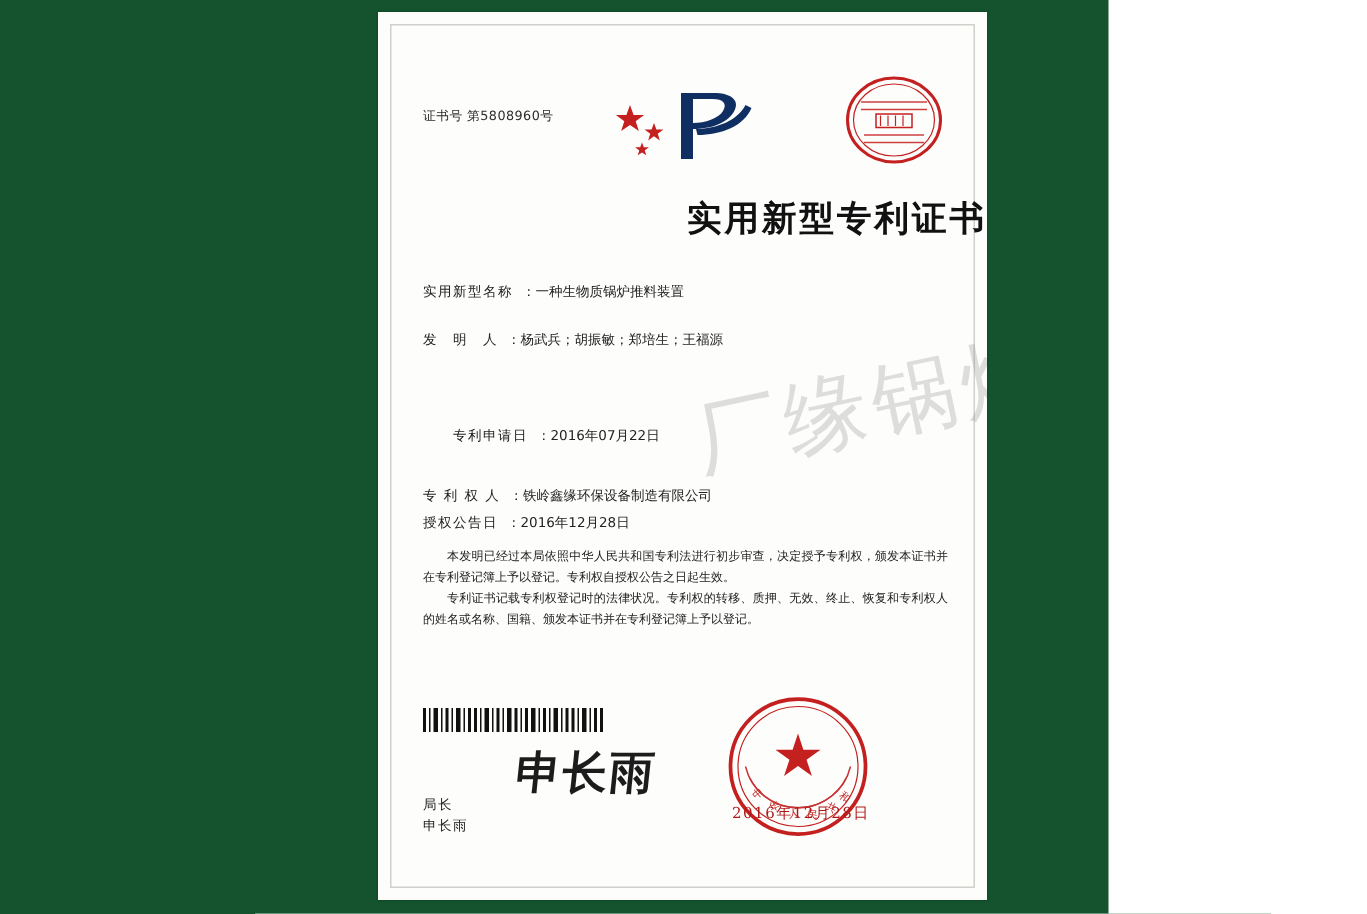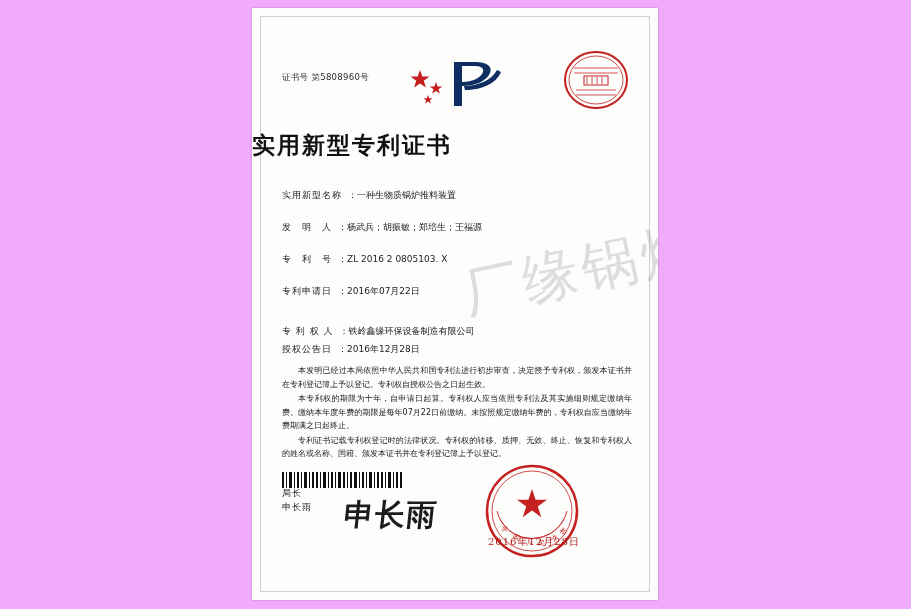--- a/index.html
+++ b/index.html
@@ -8,23 +8,23 @@
     background: #ffffff;
   }
   body {
     width: 911px;
     height: 609px;
     overflow: hidden;
     font-family: "DejaVu Sans", "Liberation Sans", sans-serif;
   }
   #page {
     position: relative;
-    width: 911px;
+    width: 739px;
     height: 609px;
-    background: #f0abfc;
+    background: #14532d;
   }
   
   #certificate {
     position: absolute;
     left: 252px;
     top: 8px;
     width: 406px;
     height: 592px;
     background: #fdfdfb;
     box-shadow: 0 0 2px rgba(0,0,0,0.25);
@@ -67,21 +67,21 @@
     top: 38px;
     width: 68px;
     height: 68px;
   }
   
   #cert-title {
     position: absolute;
     left: 0;
     right: 0;
     top: 122px;
-    text-align: left;
+    text-align: right;
     font-family: "DejaVu Serif", "Liberation Serif", serif;
     font-size: 23px;
     font-weight: bold;
     letter-spacing: 2px;
     color: #111;
   }
   
   .field {
     position: absolute;
     left: 30px;
@@ -125,21 +125,21 @@
   #barcode .bar {
     position: absolute;
     top: 0;
     bottom: 0;
     background: #111;
   }
   
   #sig-label {
     position: absolute;
     left: 30px;
-    top: 478px;
+    top: 522px;
     font-size: 9px;
     color: #222;
     line-height: 14px;
     letter-spacing: 1px;
   }
   #sig-name {
     position: absolute;
     left: 92px;
     top: 487px;
     font-family: "DejaVu Serif", "Liberation Serif", serif;
@@ -240,36 +240,32 @@
       </div>
 
       <div id="cert-title">实用新型专利证书</div>
 
       <div class="field" style="top:212px;">
         <span class="flabel">发　明　人</span><span class="fvalue">：杨武兵；胡振敏；郑培生；王福源</span>
       </div>
       <div class="field" style="top:180px;">
         <span class="flabel">实用新型名称</span><span class="fvalue">：一种生物质锅炉推料装置</span>
       </div>
-      <div class="field" style="top:244px;">
-        <span class="flabel">专　利　号</span><span class="fvalue">：ZL 2016 2 0805103. X</span>
-      </div>
-      <div class="field" style="top:276px;">
+      <div class="field" style="top:276px;margin-left:20px;">
         <span class="flabel">专利申请日</span><span class="fvalue">：2016年07月22日</span>
       </div>
       <div class="field" style="top:316px;">
         <span class="flabel">专 利 权 人</span><span class="fvalue">：铁岭鑫缘环保设备制造有限公司</span>
       </div>
       <div class="field" style="top:334px;">
         <span class="flabel">授权公告日</span><span class="fvalue">：2016年12月28日</span>
       </div>
 
       <div id="body-text">
         <p>本发明已经过本局依照中华人民共和国专利法进行初步审查，决定授予专利权，颁发本证书并在专利登记簿上予以登记。专利权自授权公告之日起生效。</p>
-        <p>本专利权的期限为十年，自申请日起算。专利权人应当依照专利法及其实施细则规定缴纳年费。缴纳本年度年费的期限是每年07月22日前缴纳。未按照规定缴纳年费的，专利权自应当缴纳年费期满之日起终止。</p>
         <p>专利证书记载专利权登记时的法律状况。专利权的转移、质押、无效、终止、恢复和专利权人的姓名或名称、国籍、颁发本证书并在专利登记簿上予以登记。</p>
       </div>
 
       <div id="barcode">
         <span class="bar" style="left:0px;width:2px;"></span>
         <span class="bar" style="left:4px;width:1px;"></span>
         <span class="bar" style="left:7px;width:3px;"></span>
         <span class="bar" style="left:12px;width:1px;"></span>
         <span class="bar" style="left:15px;width:2px;"></span>
         <span class="bar" style="left:19px;width:1px;"></span>

